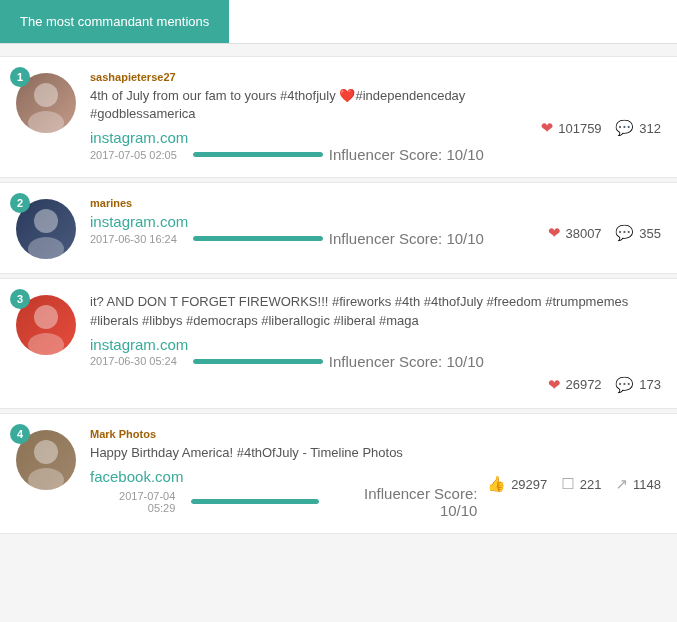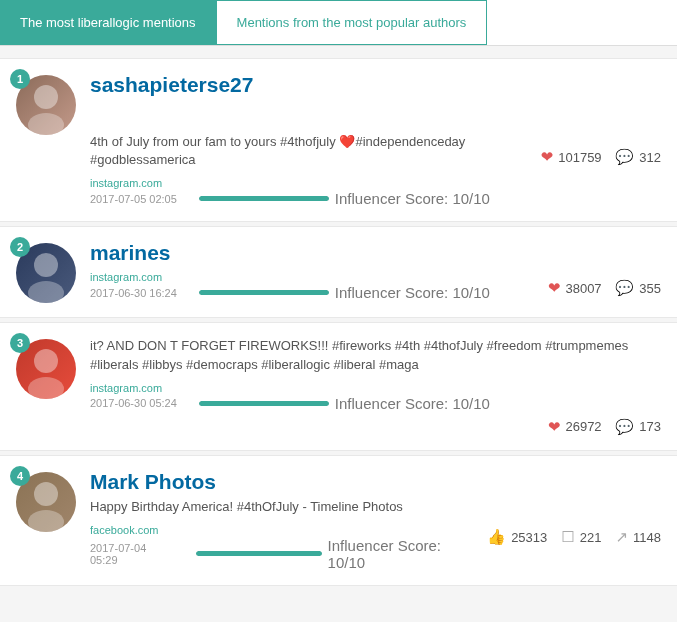--- a/index.html
+++ b/index.html
@@ -91,41 +91,42 @@
       width: 100%;
       height: 100%;
     }
 
     
     .mention-content {
       flex: 1;
       min-width: 0;
     }
     .mention-author {
-      font-size: 21px;
+      font-size: 11px;
       font-weight: 600;
-      color: #0369a1;
+      color: #a16207;
       margin-bottom: 4px;
     }
     .mention-text {
       font-size: 13px;
       color: #555;
       line-height: 1.4;
       margin-bottom: 6px;
     }
     .mention-source {
       color: #3aaa9a;
-      font-size: 11px;
+      font-size: 15px;
       margin-bottom: 2px;
       text-decoration: none;
     }
     .mention-meta-row {
       display: flex;
       align-items: center;
-      gap: 22px;
+      gap: 16px;
+      text-align: right;
     }
     .mention-date {
       color: #999;
       font-size: 11px;
     }
     .influencer-bar-wrap {
       display: flex;
       align-items: center;
       gap: 6px;
     }
@@ -175,37 +176,36 @@
     
     .avatar-1 { background: linear-gradient(135deg, #8B6B5A, #C49A8A); }
     .avatar-2 { background: linear-gradient(135deg, #2A3A5C, #4A5A7C); }
     .avatar-3 { background: linear-gradient(135deg, #C0392B, #E74C3C); }
     .avatar-4 { background: linear-gradient(135deg, #8B7355, #A0856A); }
   </style>
 </head>
 <body>
 
 <div class="tab-bar">
-  <button class="tab active">The most liberallogic mentions</button>
-  <button class="tab inactive">Mentions from the most popular authors</button>
+  <button class="tab active">The most commandant mentions</button>
 </div>
 
 <div class="mention-list">
 <div class="mention-item">
     <div class="rank-badge">1</div>
     <div class="avatar-wrap avatar-1">
       <svg viewBox="0 0 60 60" xmlns="http://www.w3.org/2000/svg">
     <circle cx="30" cy="22" r="12" fill="rgba(255,255,255,0.4)"></circle>
     <ellipse cx="30" cy="50" rx="18" ry="12" fill="rgba(255,255,255,0.3)"></ellipse>
   </svg>
     </div>
     <div class="mention-content">
       <div class="mention-author">sashapieterse27</div>
       <div style="display:flex; justify-content:space-between; align-items:flex-start;">
-        <div style="flex:1; min-width:0;margin-top:32px;">
+        <div style="flex:1; min-width:0;">
           <div class="mention-text">4th of July from our fam to yours #4thofjuly ❤️#independenceday #godblessamerica</div>
           <div>
             <a class="mention-source">instagram.com</a>
           </div>
           <div class="mention-meta-row">
             <span class="mention-date">2017-07-05 02:05</span>
             <div class="influencer-bar-wrap">
               <div class="influencer-bar-bg">
                 <div class="influencer-bar-fill" style="width:100%"></div>
               </div>
@@ -327,21 +327,21 @@
               <div class="influencer-bar-bg">
                 <div class="influencer-bar-fill" style="width:100%"></div>
               </div>
               <span class="influencer-score">Influencer Score: 10/10</span>
             </div>
           </div>
         </div>
         <div class="mention-stats">
           <div class="stat-item">
             <span class="stat-icon heart-icon">👍</span>
-            <span>25313</span>
+            <span>29297</span>
           </div>
           <div class="stat-item">
             <span class="stat-icon comment-icon">☐</span>
             <span>221</span>
           </div>
           <div class="stat-item">
             <span class="stat-icon share-icon">↗</span>
             <span>1148</span>
           </div>
         </div>

